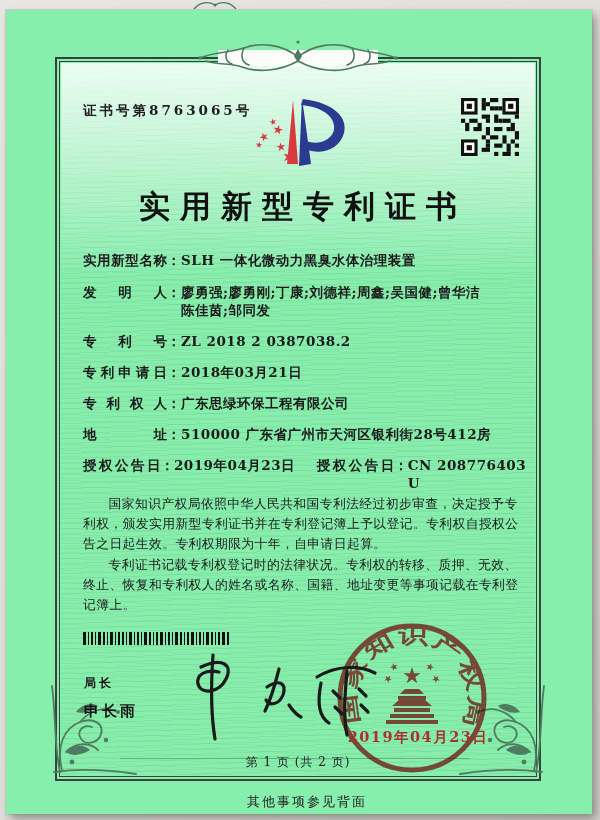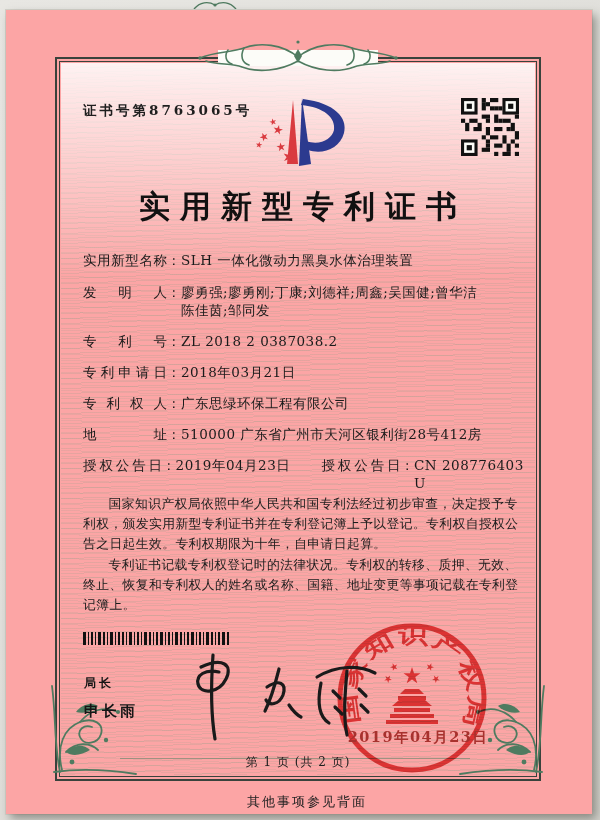--- a/index.html
+++ b/index.html
@@ -9,21 +9,21 @@
     background:linear-gradient(135deg,#e8e7e3 0%,#dddcd7 70%,#d3d2cc 100%);
     position:relative; overflow:hidden;
   }
   .stage { position:absolute; inset:0; }
 
   
   .behind-fragment { position:absolute; left:192px; top:0; width:46px; height:9px; z-index:0; }
 
   .paper {
     position:absolute; left:6px; top:10px; width:586px; height:804px;
-    background:#fca5a5; z-index:1;
+    background:#86efac; z-index:1;
     box-shadow:4px 5px 9px rgba(70,70,62,.5), 0 0 0 1px #d2d1c9;
   }
 
   .frame {
     position:absolute; left:49px; top:47px; width:486px; height:724px;
     border:2px solid #39423c;
   }
   .frame-inner-line { position:absolute; inset:2px; border:1px solid #39423c; }
   .guilloche {
     position:absolute; inset:4px;
@@ -43,21 +43,21 @@
 
   .cert-no { position:absolute; left:77px; top:92px; font-size:13.5px; font-weight:600;
     letter-spacing:3px; color:#1e1e1e; }
   .logo { position:absolute; left:230px; top:76px; width:124px; height:88px; }
   .qr { position:absolute; left:455px; top:88px; width:58px; height:58px; }
 
   .title { position:absolute; left:49px; top:176px; width:486px; text-align:center;
     font-size:31px; font-weight:700; letter-spacing:10px; color:#111; text-indent:10px; }
 
   .fields { position:absolute; left:77px; top:241px; width:450px; font-size:13.5px;
-    font-weight:400; color:#1b1b1b; }
+    font-weight:700; color:#1b1b1b; }
   .frow { display:flex; align-items:flex-start; margin-bottom:13.5px; line-height:18px; }
   .flabel { display:inline-block; width:84px; text-align:justify; text-align-last:justify; }
   .fcolon { display:inline-block; width:14px; }
   .fvalue { letter-spacing:.5px; }
   .fvalue.pre { white-space:pre-line; max-width:336px; }
   .frow.gap-2line { margin-bottom:13.5px; }
   .frow.spaced { margin-bottom:13px; }
   .fvalue-fixed { width:155px; letter-spacing:.5px; }
 
   .body-paras { position:absolute; left:77px; top:484px; width:444px;

